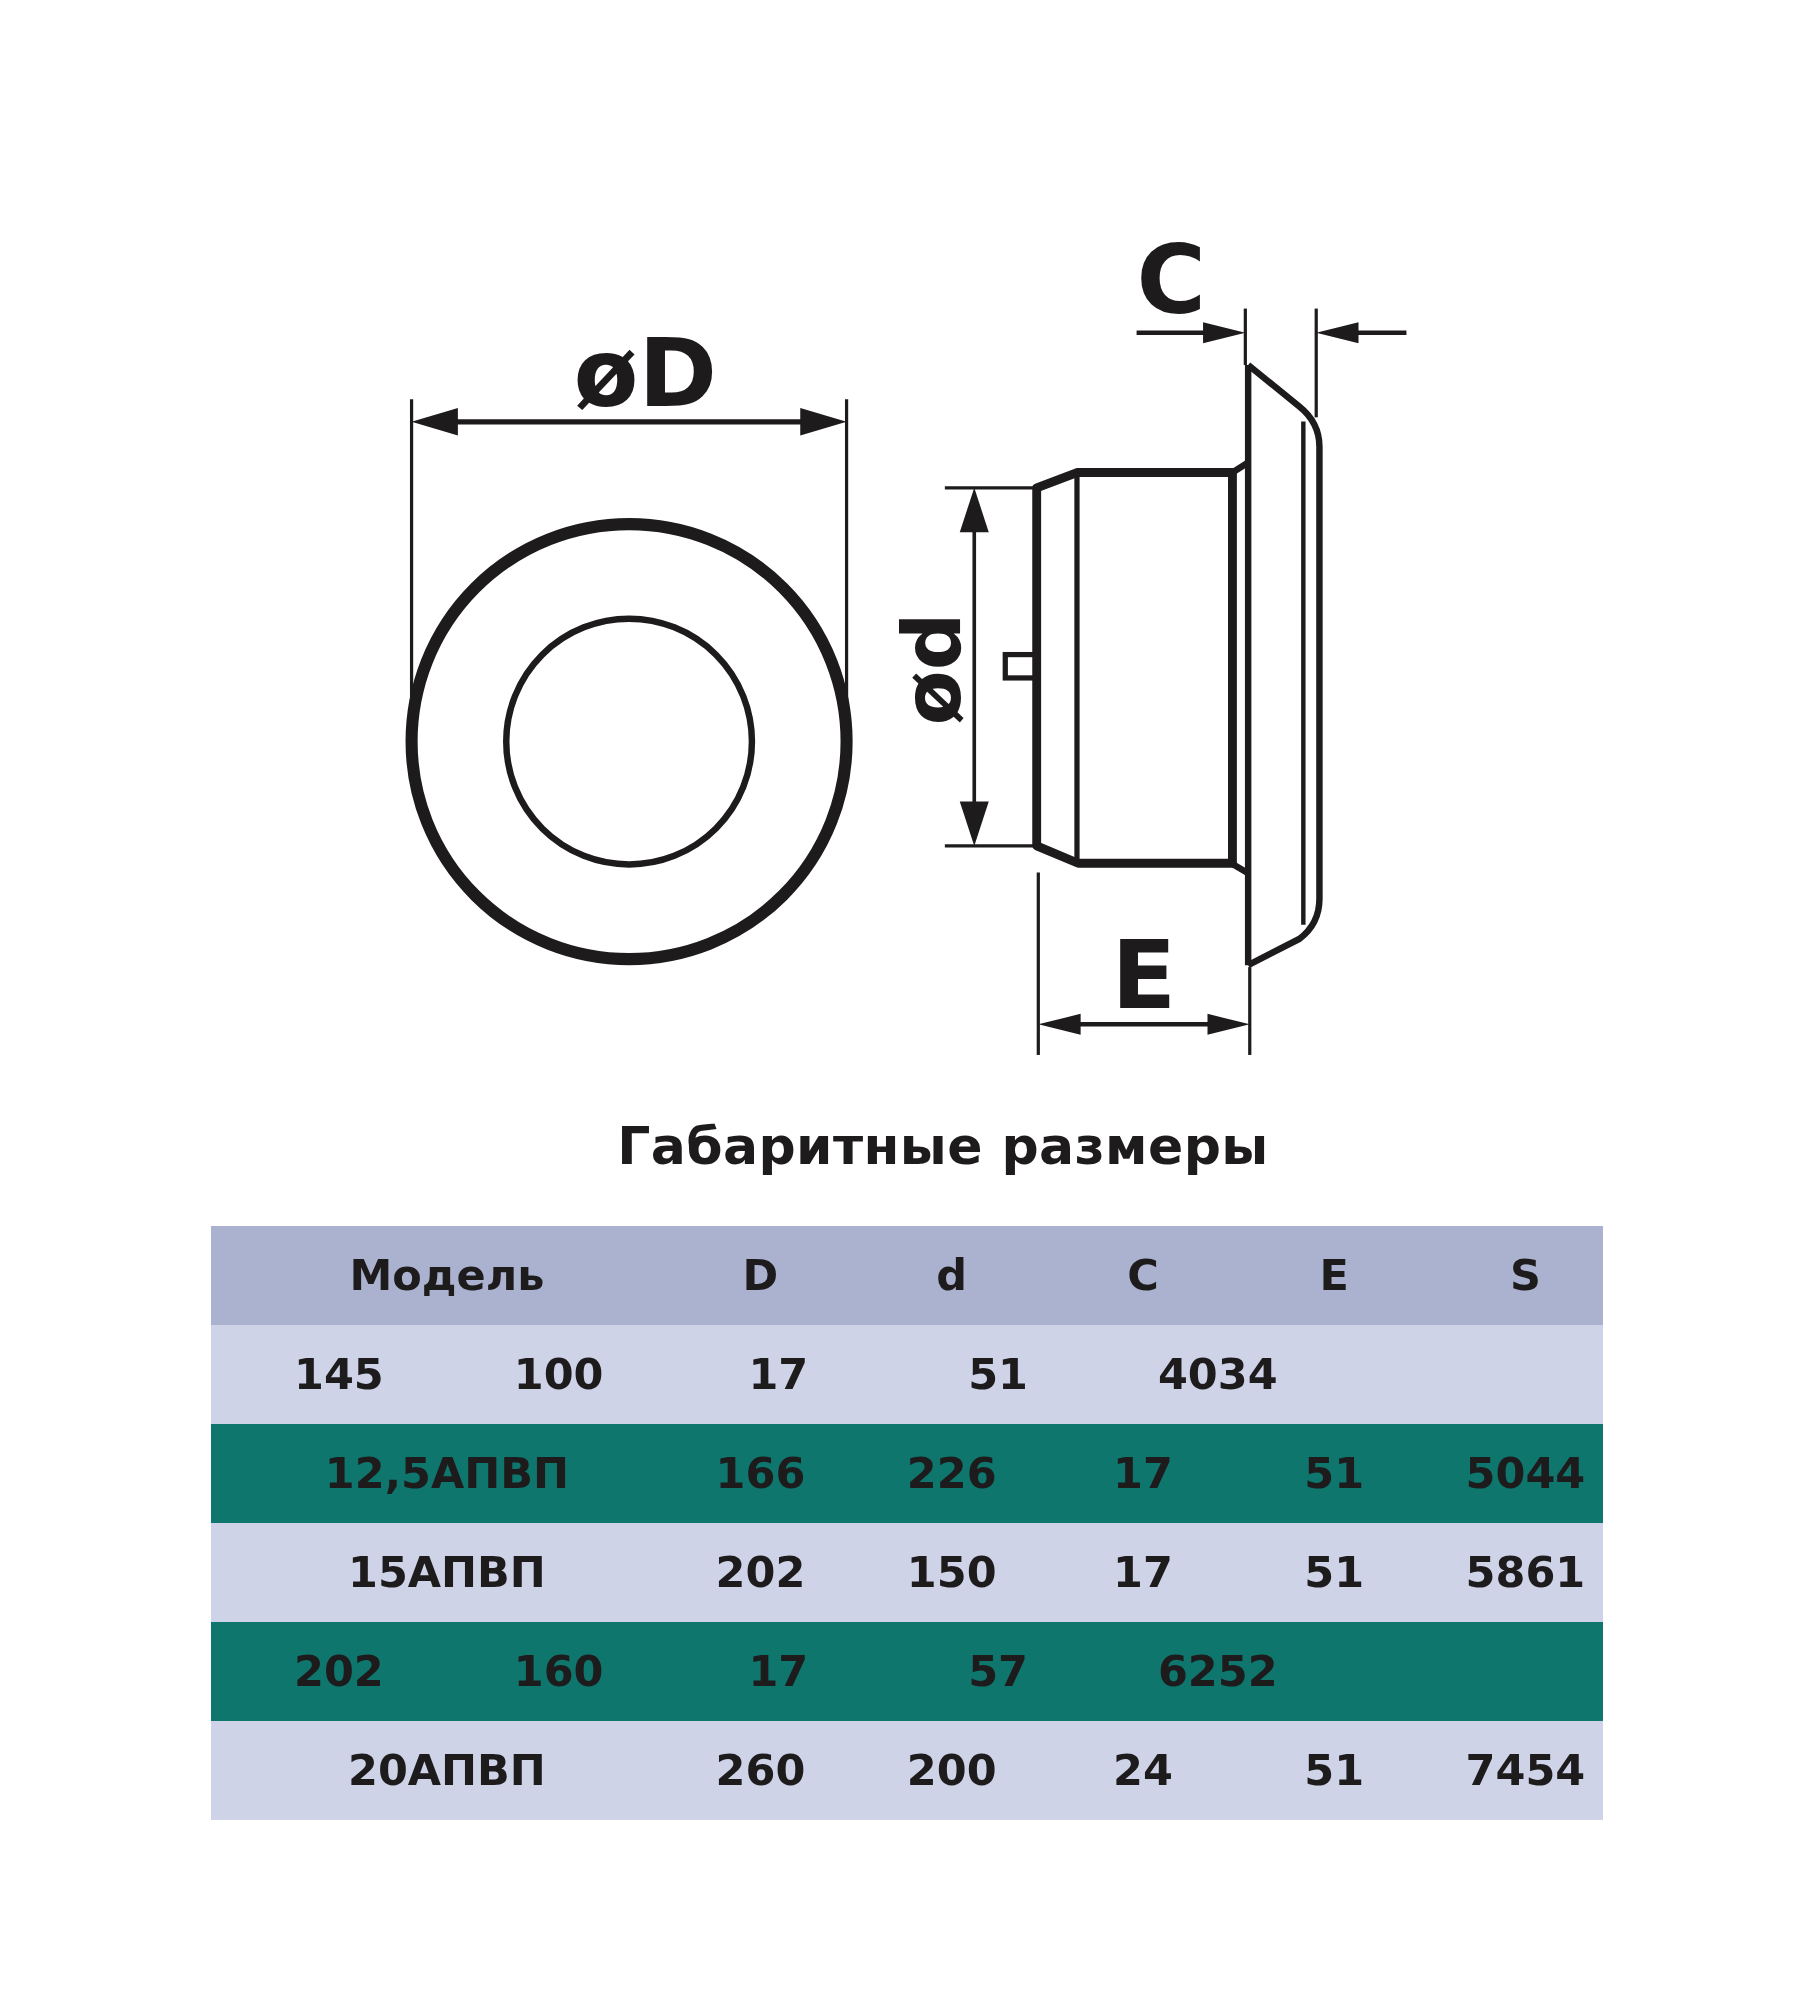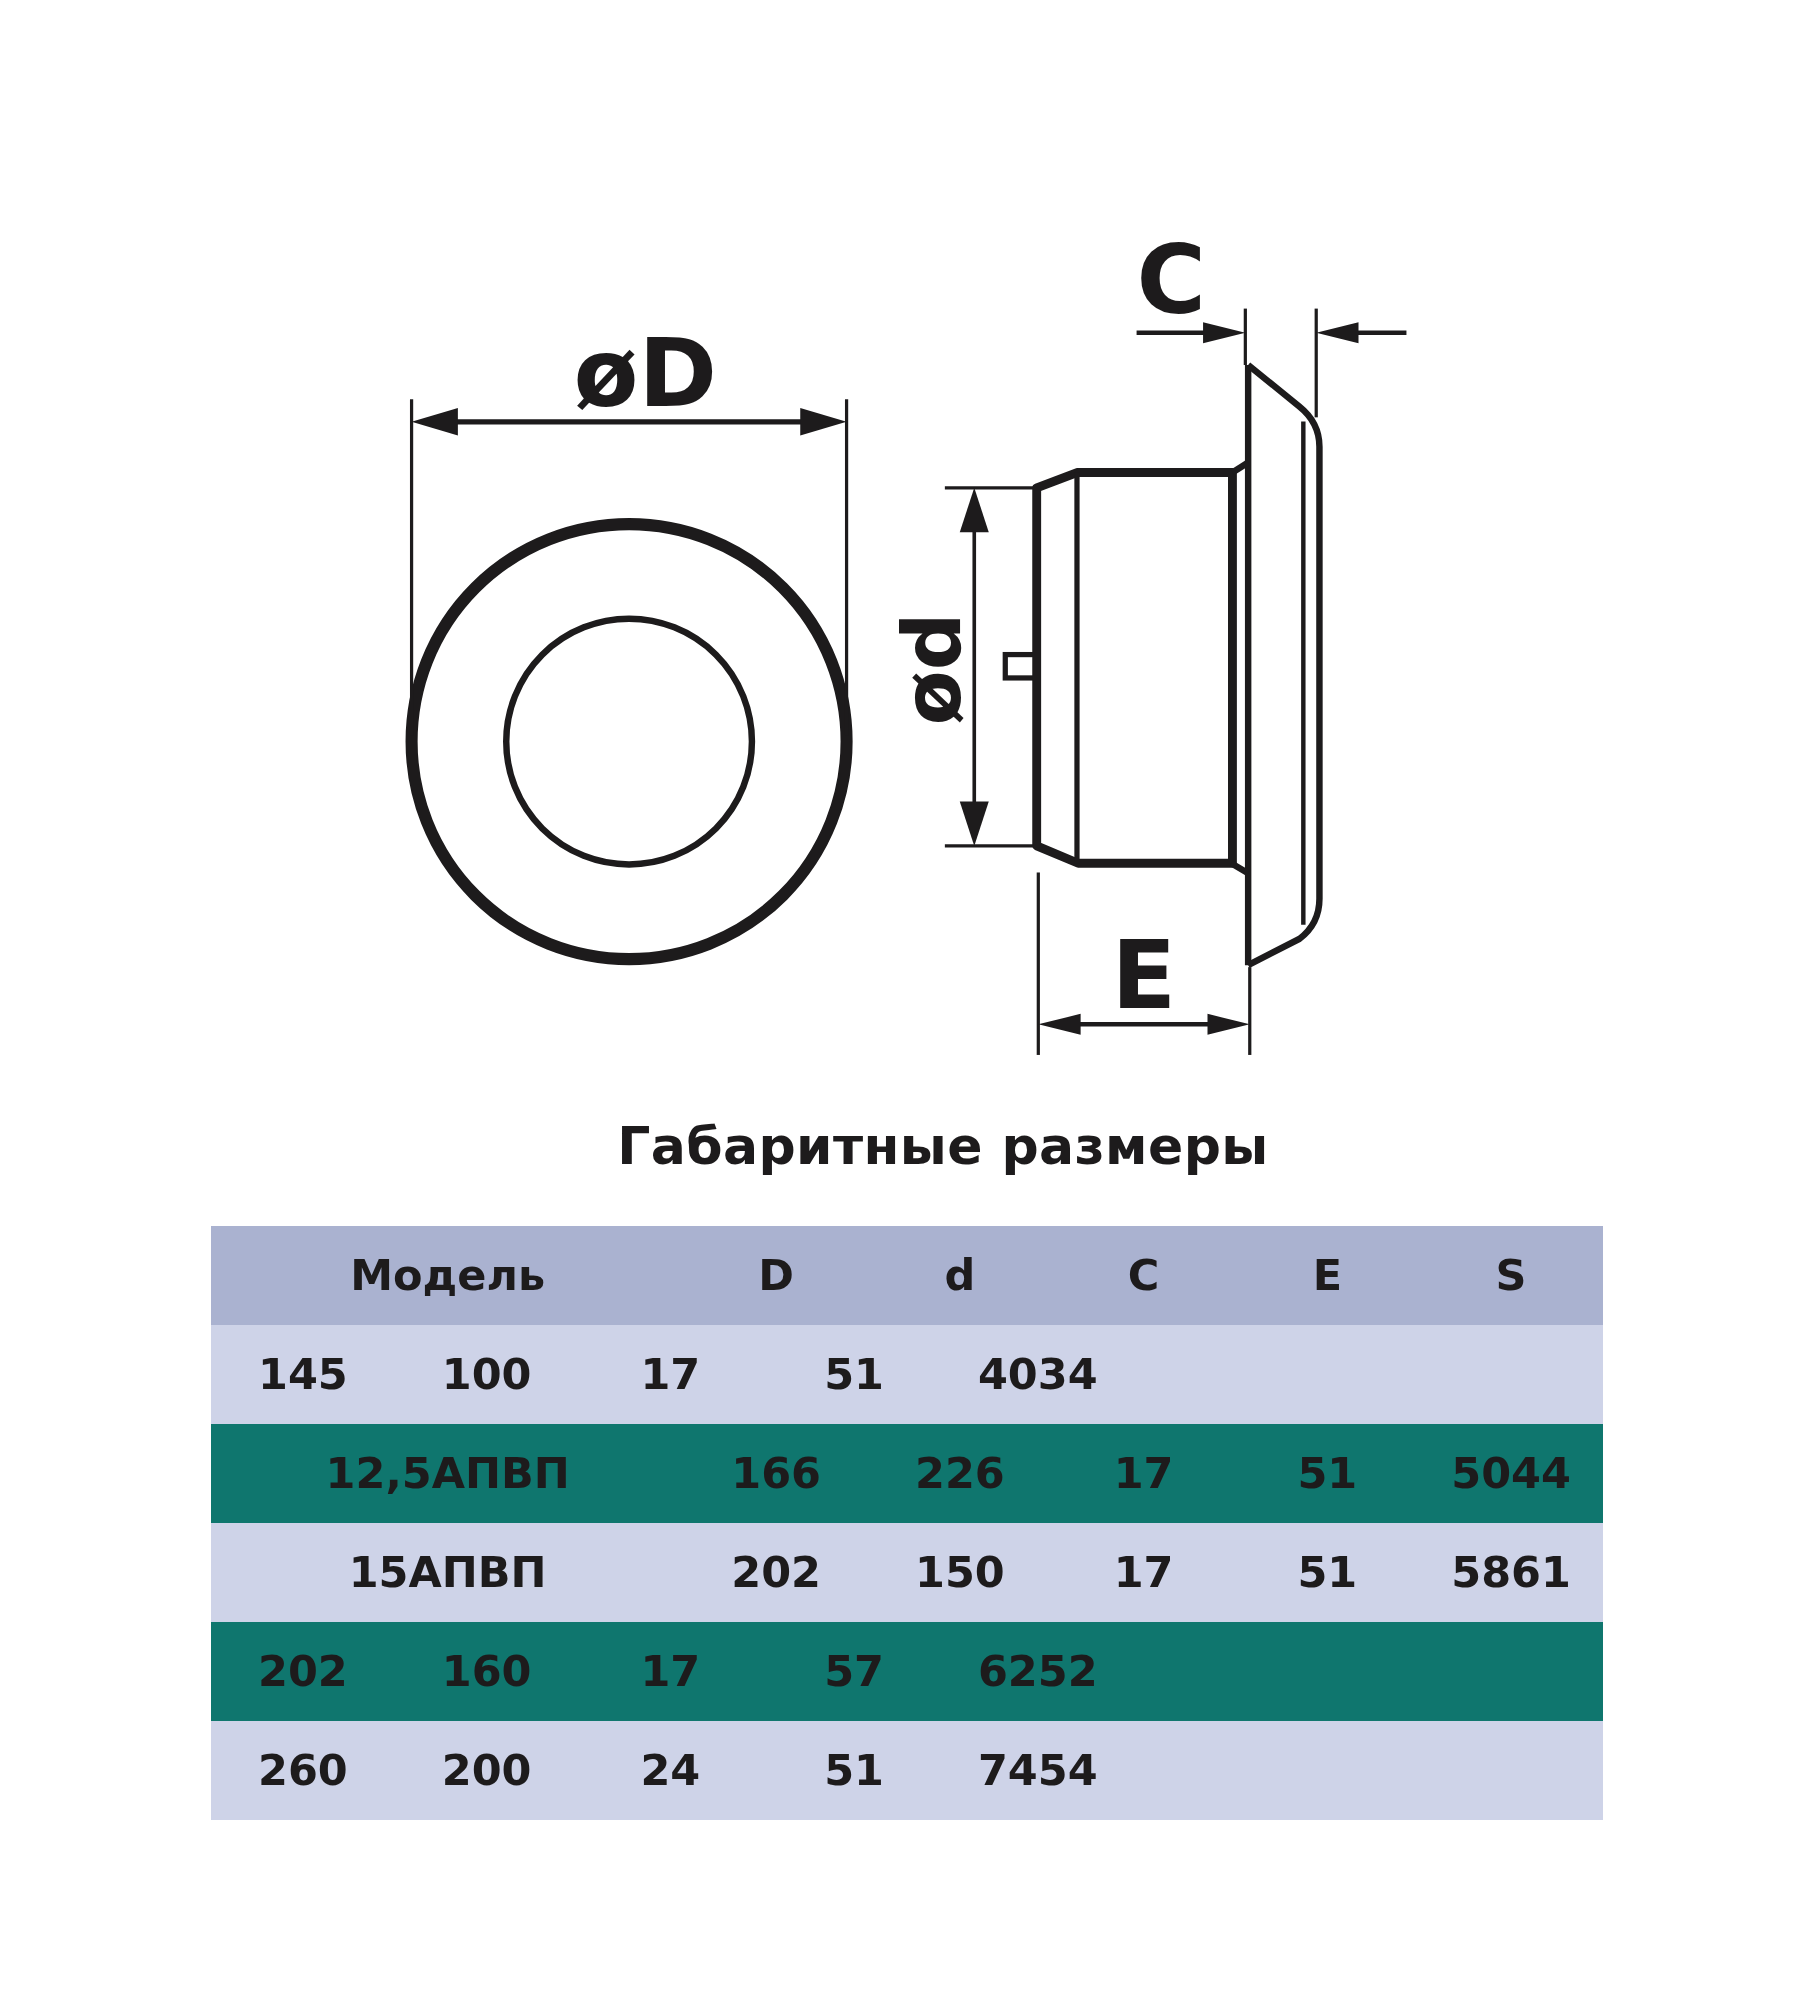--- a/index.html
+++ b/index.html
@@ -33,21 +33,21 @@
     letter-spacing:0.4px;
     margin-left:36px;
   }
   .dim-table{
     position:absolute;left:211px;top:1226px;width:1392px;
     font-size:43px;font-weight:700;
   }
   .t-row{display:flex;height:99px;align-items:center;background:#0f766e;}
   .t-row.header{background:#aab2d0;}
   .t-row.alt{background:#ced3e8;}
-  .cell{text-align:center;line-height:1;}
+  .cell{text-align:center;line-height:1;margin-left:36px;}
   .c-model{width:34%;}
   .c-num{width:13.2%;}
   .footnote{
     position:absolute;left:0;top:1873px;width:1814px;
     text-align:center;font-size:32px;font-weight:700;
   }
   .footnote sup{font-size:60%;vertical-align:super;line-height:0;}
 </style>
 </head>
 <body>
@@ -145,20 +145,21 @@
 
     <div class="t-row">
       <div class="cell c-num">202</div>
       <div class="cell c-num">160</div>
       <div class="cell c-num">17</div>
       <div class="cell c-num">57</div>
       <div class="cell c-num">6252</div>
     </div>
 
     <div class="t-row alt">
+      <div class="cell c-model">20АПВП</div>
       <div class="cell c-num">260</div>
       <div class="cell c-num">200</div>
       <div class="cell c-num">24</div>
       <div class="cell c-num">51</div>
       <div class="cell c-num">7454</div>
     </div>
   </div>
 
 
 </div>

